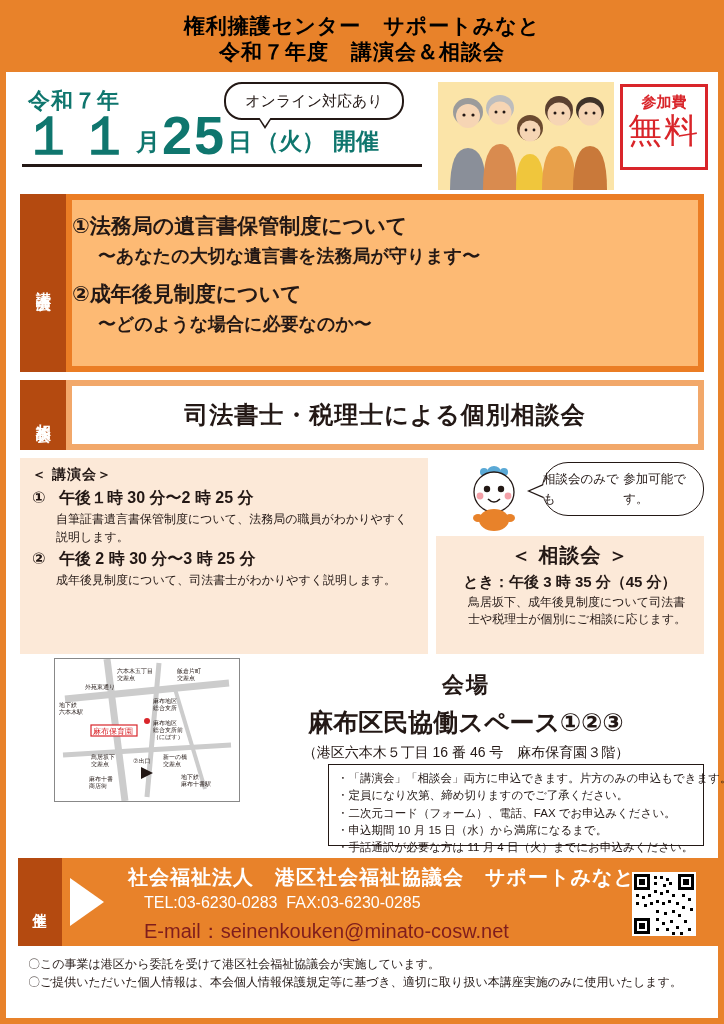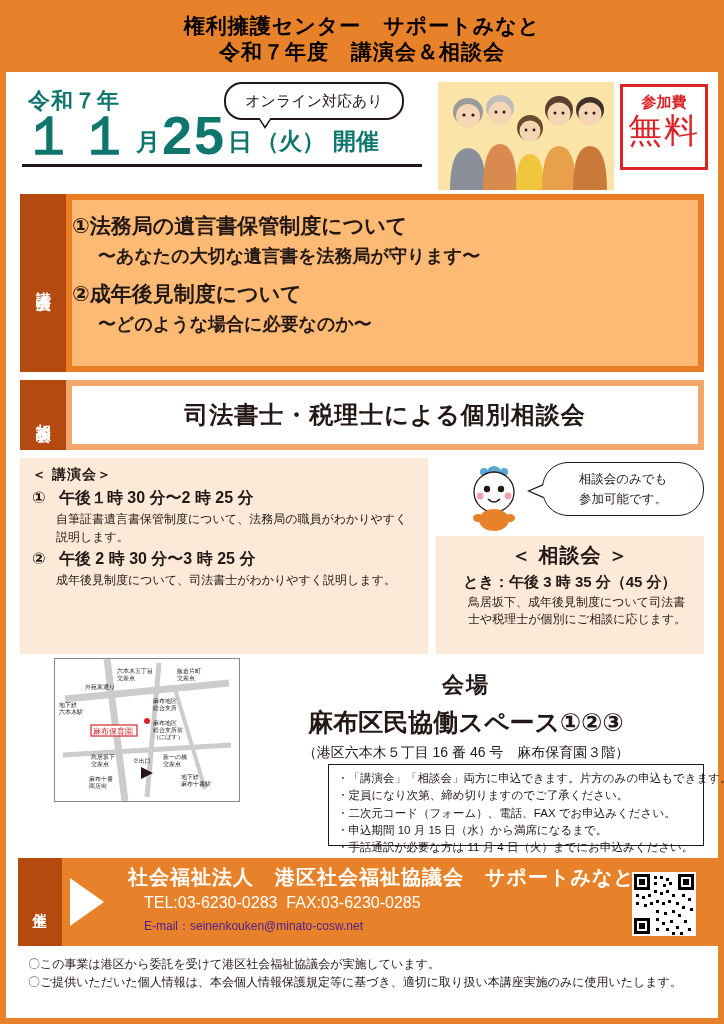--- a/index.html
+++ b/index.html
@@ -313,21 +313,21 @@
   .consult-bubble {
     position: absolute;
     left: 536px; top: 456px;
     width: 160px;
     height: 52px;
     border: 1.5px solid #231815;
     border-radius: 26px;
     background: #ffffff;
     font-size: 12.5px;
     display: flex;
-    flex-direction: column;
+    flex-direction: row;
     align-items: center;
     justify-content: center;
     line-height: 1.6;
   }
   .consult-bubble:after {
     content: "";
     position: absolute;
     left: -13px; top: 22px;
     width: 0; height: 0;
     border-top: 6px solid transparent;
@@ -432,22 +432,22 @@
   }
   .tel-line {
     position: absolute;
     left: 126px; top: 36px;
     color: #ffffff;
     font-size: 16px;
   }
   .mail-line {
     position: absolute;
     left: 126px; top: 60px;
-    color: #4c1d95;
-    font-size: 12px;
+    color: #7f1d1d;
+    font-size: 20px;
   }
   .qr {
     position: absolute;
     right: 22px; top: 866px;
     width: 64px; height: 64px;
     background: #ffffff;
   }
 
   
   .disc {

